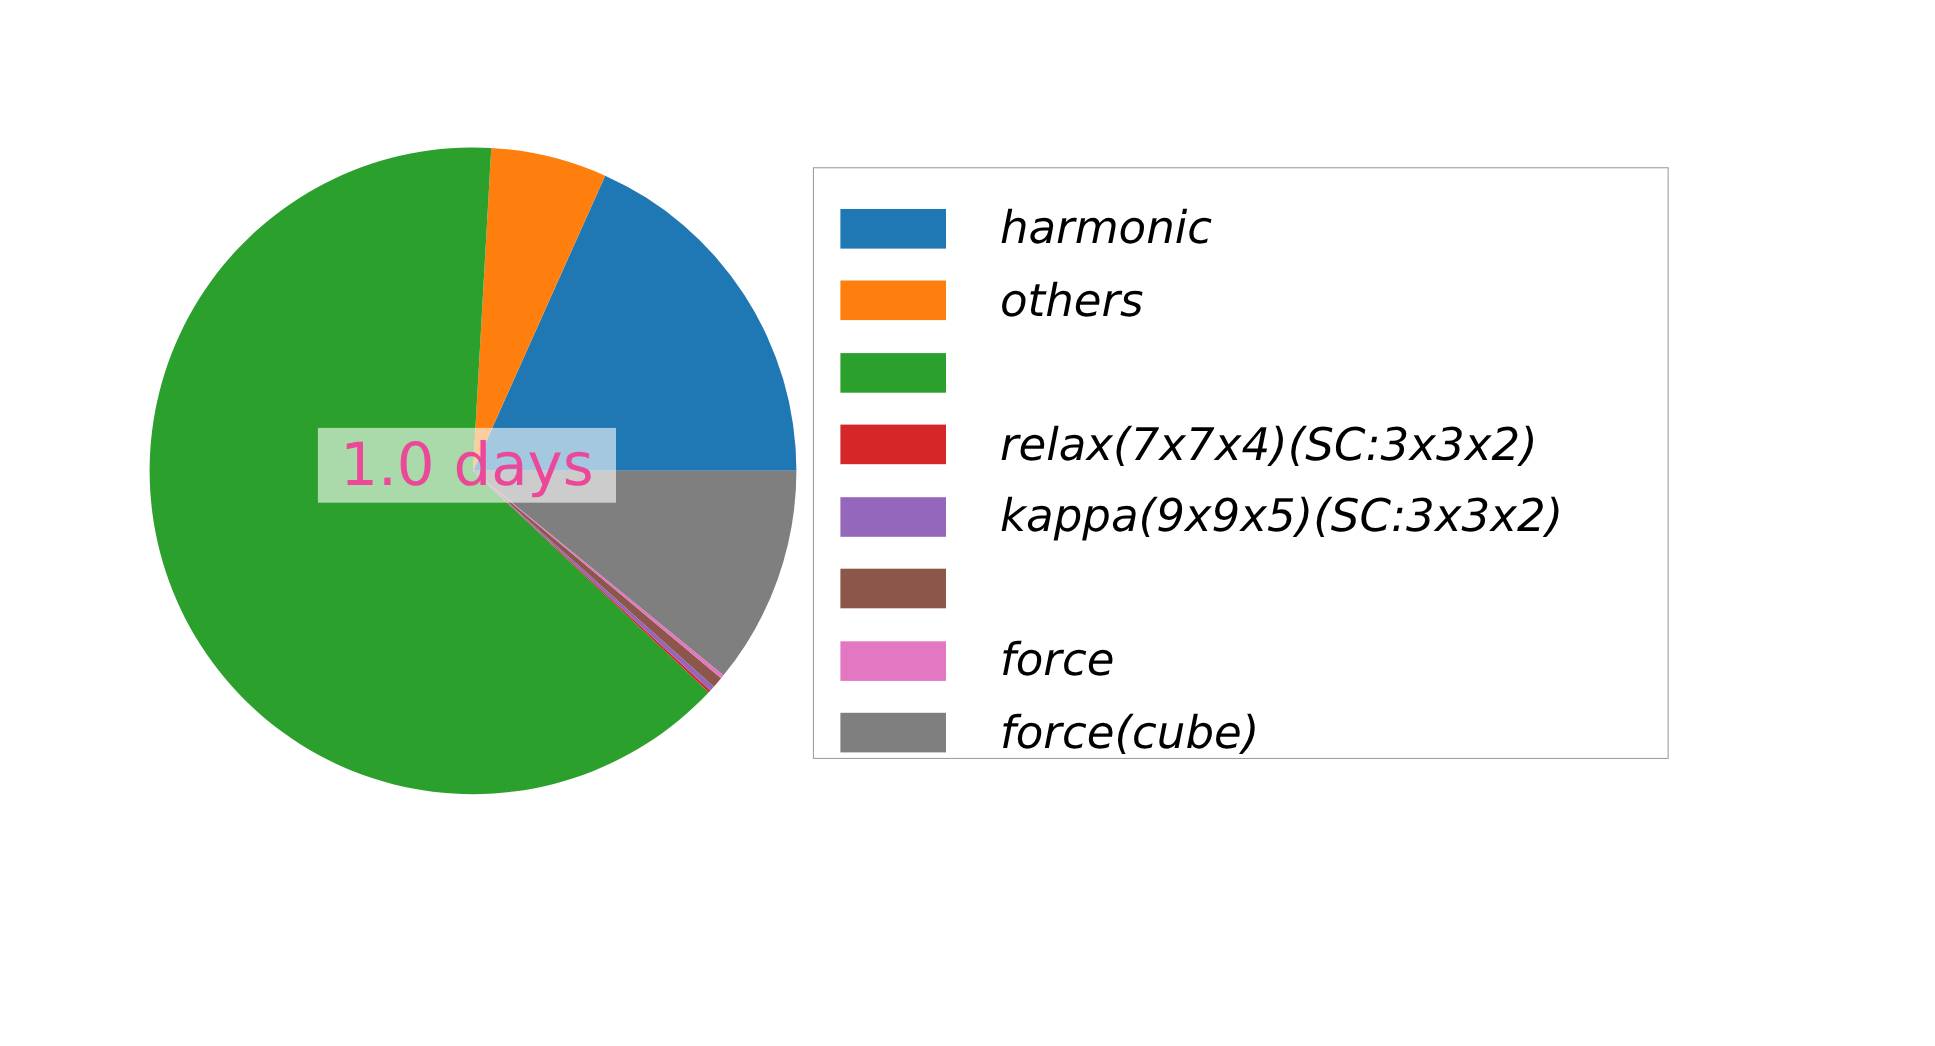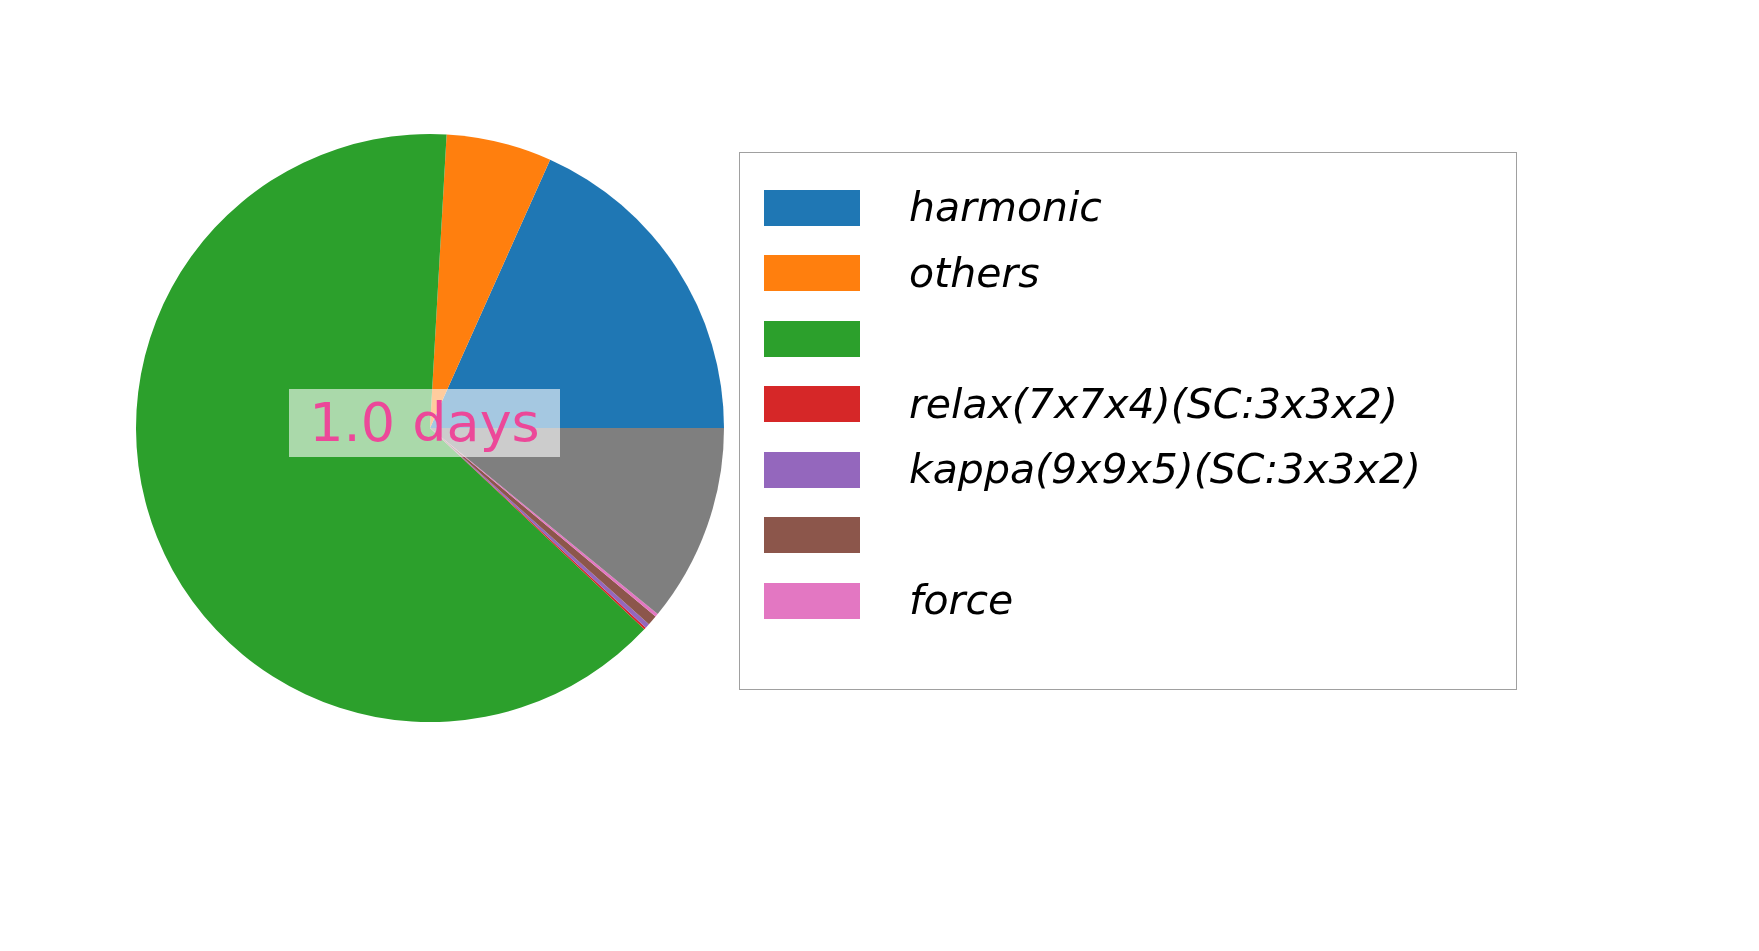--- a/index.html
+++ b/index.html
@@ -131,15 +131,19 @@
         <span class="legend-swatch" style="background: rgb(148, 103, 189);"></span>
         <span class="legend-label">kappa(9x9x5)(SC:3x3x2)</span>
       </div>
       <div class="legend-row">
         <span class="legend-swatch" style="background: rgb(140, 86, 75);"></span>
       </div>
       <div class="legend-row">
         <span class="legend-swatch" style="background: rgb(227, 119, 194);"></span>
         <span class="legend-label">force</span>
       </div>
+      <div class="legend-row">
+        <span class="legend-swatch" style="background: rgb(127, 127, 127);"></span>
+        <span class="legend-label">force(cube)</span>
+      </div>
     </div>
 
 </div>
 
 </body></html>

